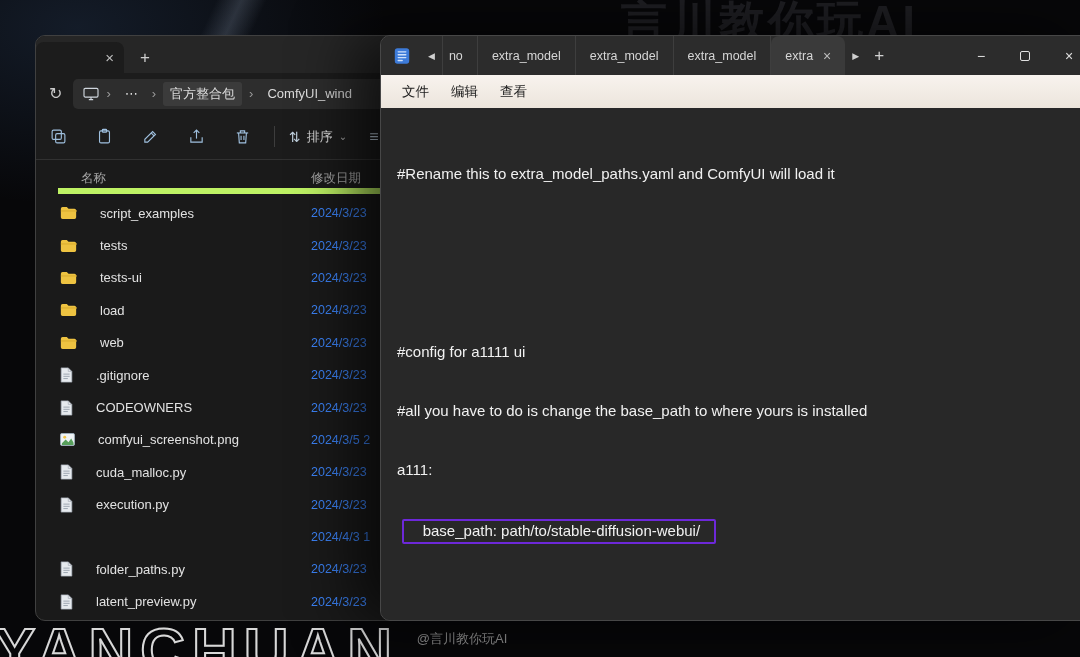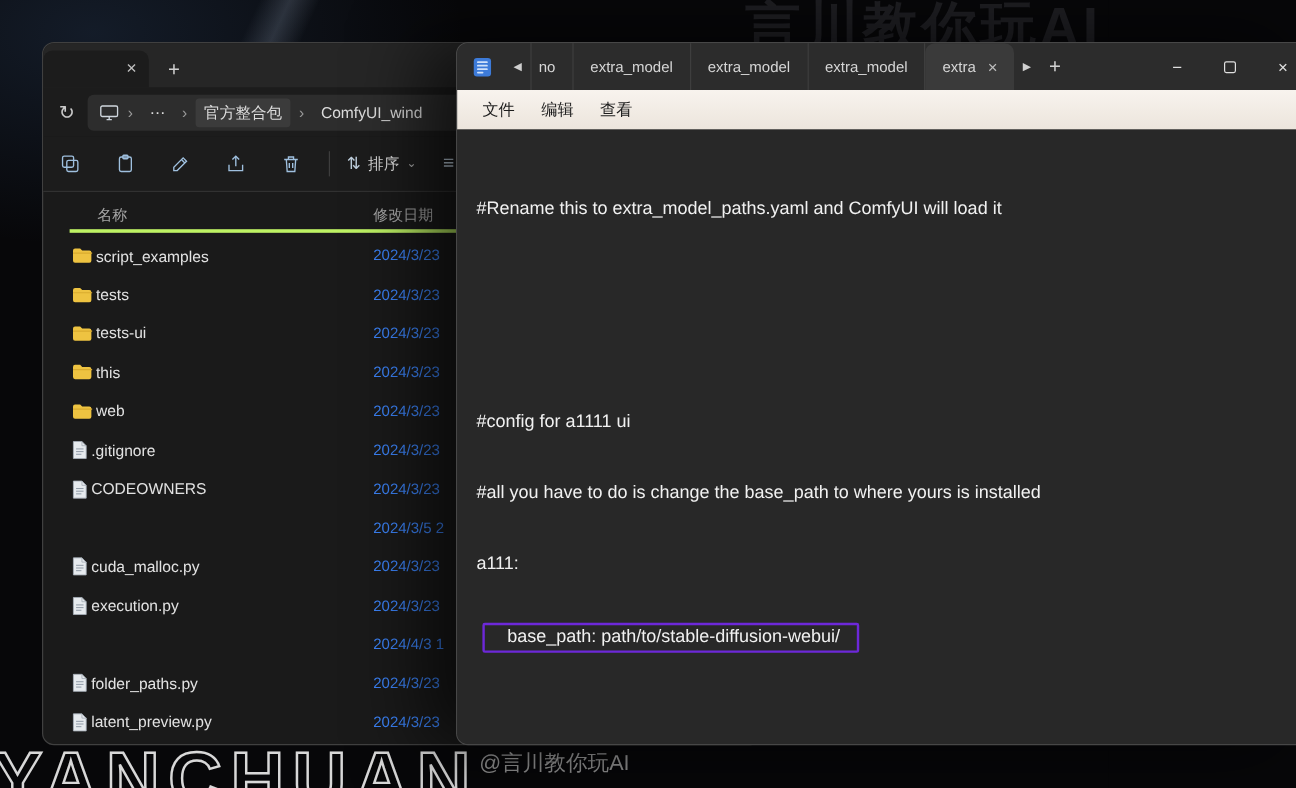--- a/index.html
+++ b/index.html
@@ -10,21 +10,21 @@
   
   .bg-glow { position:absolute; left:0; top:0; width:430px; height:230px;
     background:radial-gradient(ellipse at 18% 12%, rgba(70,110,165,.20), transparent 62%); }
   .bg-beam { position:absolute; left:95px; top:-25px; width:270px; height:100px;
     background:linear-gradient(115deg, transparent 42%, rgba(205,225,255,.16) 50%, transparent 58%); }
   .wm-top { position:absolute; top:-8px; right:6px; font-size:46px; font-weight:800;
     letter-spacing:3px; color:#1e1e22; white-space:nowrap; }
   .wm-left { position:absolute; left:-6px; bottom:-28px; font-size:62px; font-weight:800;
     letter-spacing:7px; color:transparent; -webkit-text-stroke:2px rgba(240,240,240,.9); white-space:nowrap; }
   .wm-bottom { position:absolute; bottom:9px; left:50%; transform:translateX(-50%);
-    font-size:18px; color:#8f8f8f; }
+    font-size:13px; color:#8f8f8f; }
 
   
   .explorer { position:absolute; left:35px; top:35px; width:600px; height:586px;
     background:#1a1a1a; border:1px solid #404040; border-radius:10px; z-index:2; }
   .ex-tabstrip { height:37px; background:#262626; border-radius:9px 9px 0 0;
     display:flex; align-items:flex-end; }
   .ex-tab { width:88px; height:31px; background:#1c1c1c; border-radius:8px 8px 0 0;
     display:flex; align-items:center; justify-content:flex-end; padding-right:10px; }
   .ex-tab-close { color:#bdbdbd; font-size:15px; line-height:1; cursor:default; }
   .ex-newtab { margin:0 0 7px 16px; background:none; border:none; color:#cfcfcf;
@@ -40,24 +40,24 @@
   .ex-toolbar { height:46px; background:#1c1c1c; border-bottom:1px solid #313131;
     display:flex; align-items:center; padding-left:14px; }
   .tb-btn { background:none; border:none; display:flex; align-items:center; margin-right:29px; }
   .tb-sep { width:1px; height:21px; background:#3d3d3d; margin:0 14px 0 -6px; }
   .tb-sort { display:flex; align-items:center; gap:6px; color:#dcdcdc; font-size:13px; margin-right:22px; }
   .tb-sort .g { font-size:14px; color:#bfcfdd; }
   .tb-sort .dn { font-size:10px; color:#a8a8a8; }
   .tb-view { color:#bfcfdd; font-size:16px; background:none; border:none; }
   .ex-list { padding:8px 0 0 22px; }
   .ex-listheader { display:flex; align-items:center; height:26px; padding-left:23px;
-    color:#a6a6a6; font-size:12.5px; border-bottom:3px solid #bef264; width:555px; margin-bottom:3px; }
+    color:#a6a6a6; font-size:12.5px; border-bottom:6px solid #bef264; width:555px; margin-bottom:3px; }
   .col-name { width:230px; }
   .ex-row { position:relative; height:32.4px; display:flex; align-items:center; width:555px; }
-  .namecell { display:flex; align-items:center; gap:3px; border:2px solid transparent; }
+  .namecell { display:flex; align-items:center; gap:23px; border:2px solid transparent; }
   .fname { color:#e2e2e2; font-size:13px; white-space:nowrap; }
   .fdate { position:absolute; left:253px; color:#3b82f6; font-size:12.5px; white-space:nowrap; }
   .ex-row.selected .namecell { margin-left:-15px; width:245px; padding:3px 8px 3px 13px;
     border:2px solid #c6a138; border-radius:3px; background:#2d2d2d; }
   .icon { display:flex; align-items:center; }
 
   
   .notepad { position:absolute; left:380px; top:35px; width:712px; height:586px;
     background:#282828; border:1px solid #474747; border-radius:10px 0 0 10px;
     box-shadow:-26px 0 60px rgba(0,0,0,.65); z-index:3; }
@@ -217,21 +217,21 @@
         <span class="fdate">2024/3/23</span>
       </div>
       <div class="ex-row">
         <div class="namecell">
             <span class="icon">
               <svg width="17" height="14" viewBox="0 0 20 16">
                 <path d="M1 3a2 2 0 0 1 2-2h5l2 2h7a2 2 0 0 1 2 2v8a2 2 0 0 1-2 2H3a2 2 0 0 1-2-2V3z" fill="#eec341"></path>
                 <path d="M1 5h19v1.2H1z" fill="#d9ab2f"></path>
               </svg>
             </span>
-            <span class="fname">this</span>
+            <span class="fname">load</span>
           </div>
         <span class="fdate">2024/3/23</span>
       </div>
       <div class="ex-row">
         <div class="namecell">
             <span class="icon">
               <svg width="17" height="14" viewBox="0 0 20 16">
                 <path d="M1 3a2 2 0 0 1 2-2h5l2 2h7a2 2 0 0 1 2 2v8a2 2 0 0 1-2 2H3a2 2 0 0 1-2-2V3z" fill="#eec341"></path>
                 <path d="M1 5h19v1.2H1z" fill="#d9ab2f"></path>
               </svg>
@@ -260,20 +260,30 @@
                 <path d="M1 1h8l4 4v12H1z" fill="#e6eaee" stroke="#a7afb8" stroke-width="0.8"></path>
                 <path d="M9 1v4h4" fill="none" stroke="#a7afb8" stroke-width="0.8"></path>
                 <path d="M3.5 8h7M3.5 10.5h7M3.5 13h5" stroke="#8c97a3" stroke-width="0.9"></path>
               </svg>
             </span>
             <span class="fname">CODEOWNERS</span>
           </div>
         <span class="fdate">2024/3/23</span>
       </div>
       <div class="ex-row">
+        <div class="namecell">
+            <span class="icon">
+              <svg width="15" height="13" viewBox="0 0 16 14">
+                <rect x="0.5" y="0.5" width="15" height="13" rx="1.5" fill="#eef3f6" stroke="#9fb0bd"></rect>
+                <circle cx="5" cy="4.5" r="1.6" fill="#efc34a"></circle>
+                <path d="M2 11l4-4 3 3 3-4 2.5 4.5V13H2z" fill="#58a05c"></path>
+              </svg>
+            </span>
+            <span class="fname">comfyui_screenshot.png</span>
+          </div>
         <span class="fdate">2024/3/5 2</span>
       </div>
       <div class="ex-row">
         <div class="namecell">
             <span class="icon">
               <svg width="13" height="16" viewBox="0 0 14 18">
                 <path d="M1 1h8l4 4v12H1z" fill="#e6eaee" stroke="#a7afb8" stroke-width="0.8"></path>
                 <path d="M9 1v4h4" fill="none" stroke="#a7afb8" stroke-width="0.8"></path>
                 <path d="M3.5 8h7M3.5 10.5h7M3.5 13h5" stroke="#8c97a3" stroke-width="0.9"></path>
               </svg>

